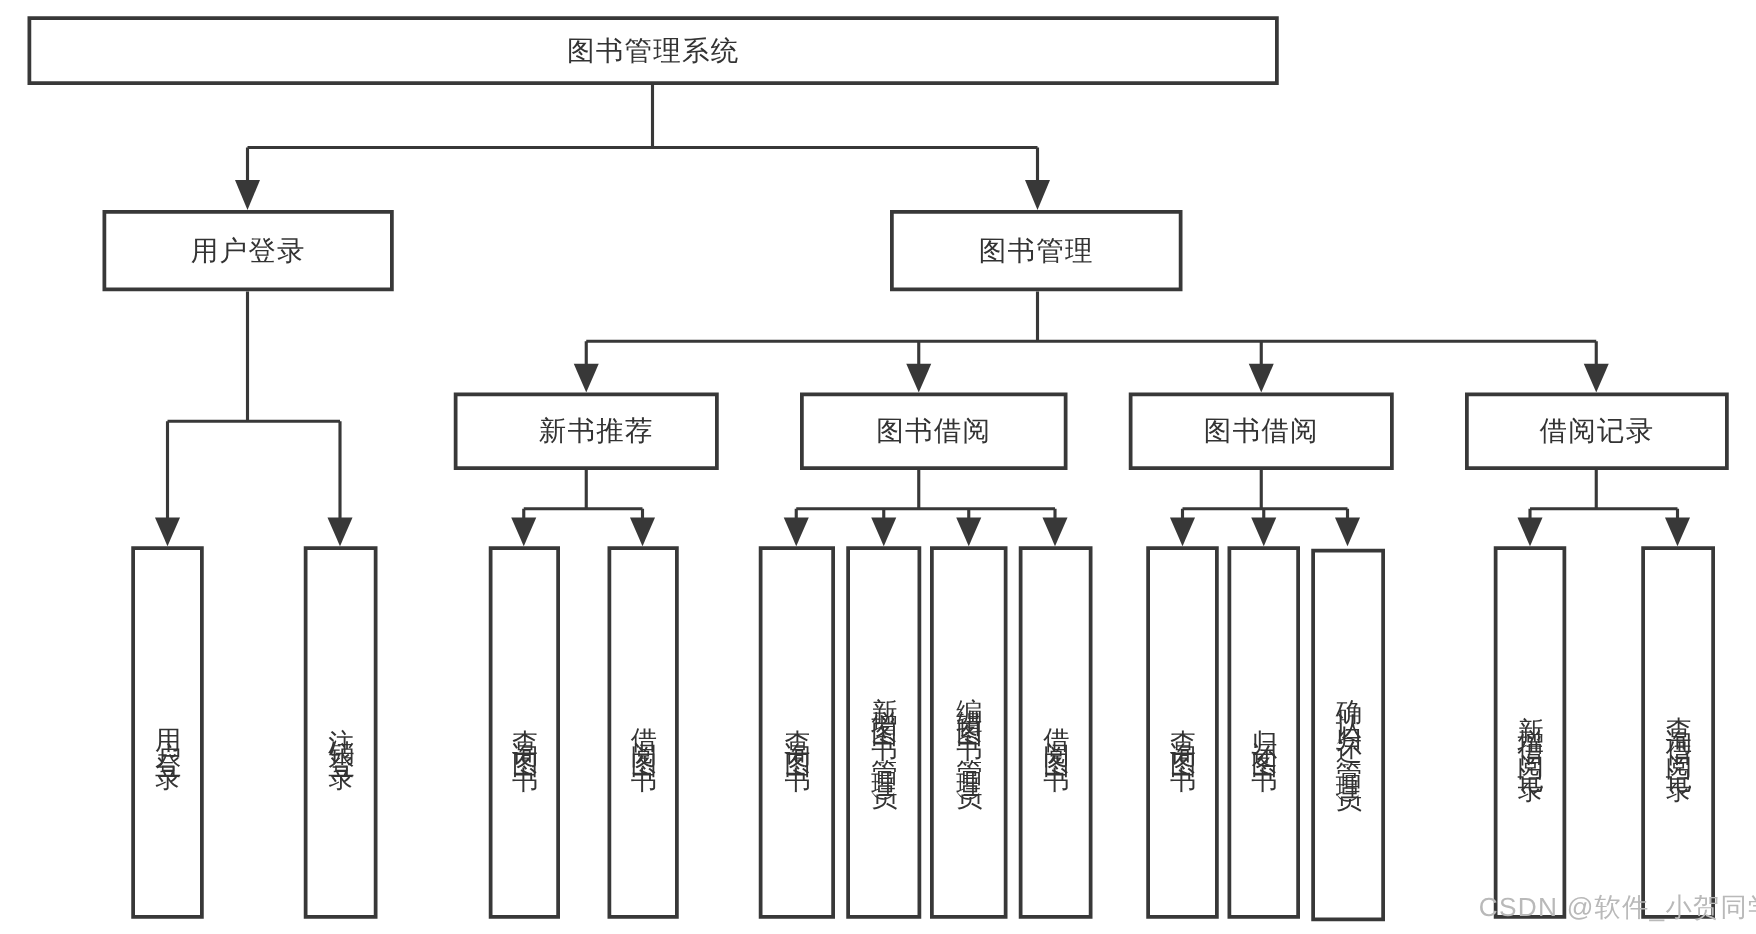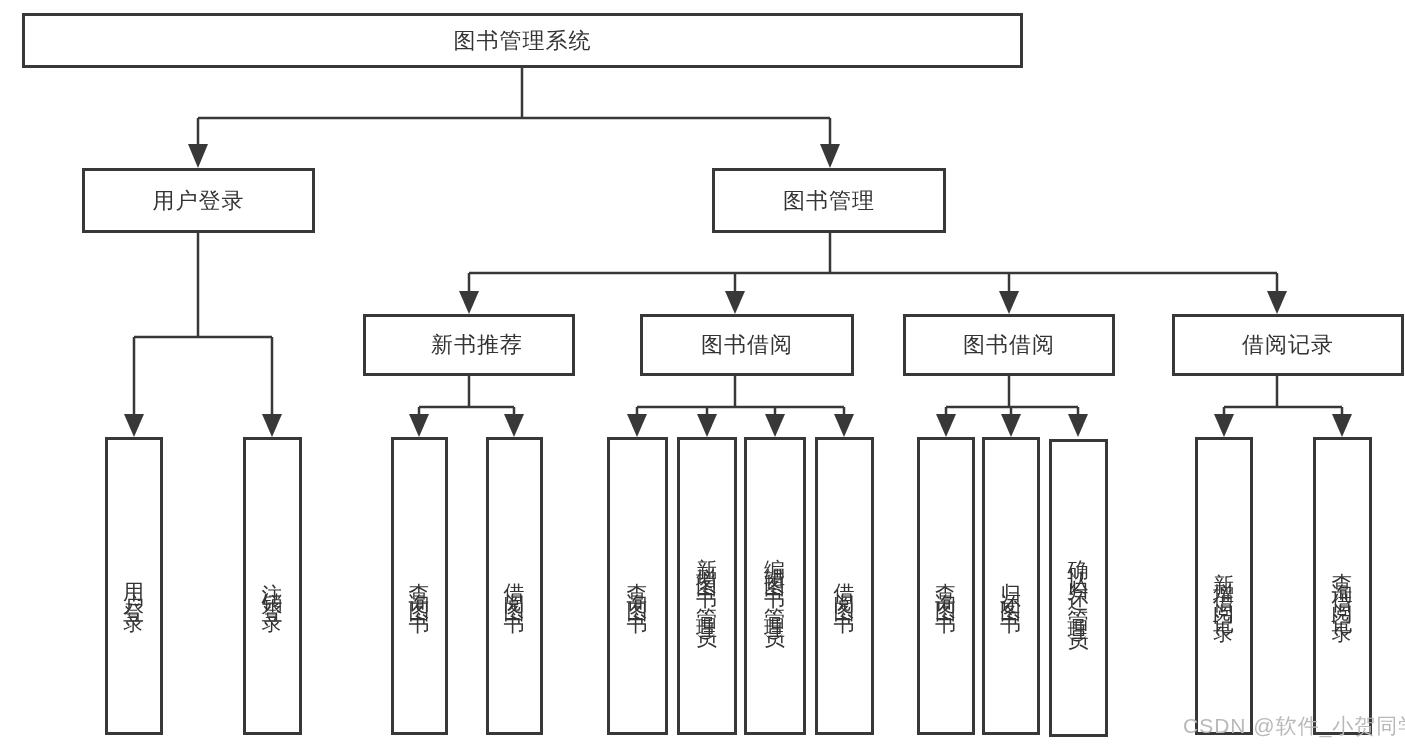--- a/index.html
+++ b/index.html
@@ -109,21 +109,21 @@
 
   <div class="node" style="left:363px; top:314px; width:212px; height:62px;padding-left:16px;">
     <span class="hlabel">新书推荐</span>
   </div>
   <div class="node" style="left:628px; top:314px; width:214px; height:62px;margin-left:12px;">
     <span class="hlabel">图书借阅</span>
   </div>
   <div class="node" style="left:903px; top:314px; width:212px; height:62px;">
     <span class="hlabel">图书借阅</span>
   </div>
-  <div class="node" style="left:1172px; top:314px; width:232px; height:62px;">
+  <div class="node" style="left:1172px; top:314px; width:211px; height:62px;">
     <span class="hlabel">借阅记录</span>
   </div>
 
   <div class="node leaf" style="left:105px; top:437px; width:58px; height:298px;">
     <span class="vlabel">用户登录</span>
   </div>
   <div class="node leaf" style="left:243px; top:437px; width:59px; height:298px;">
     <span class="vlabel">注销登录</span>
   </div>
 

